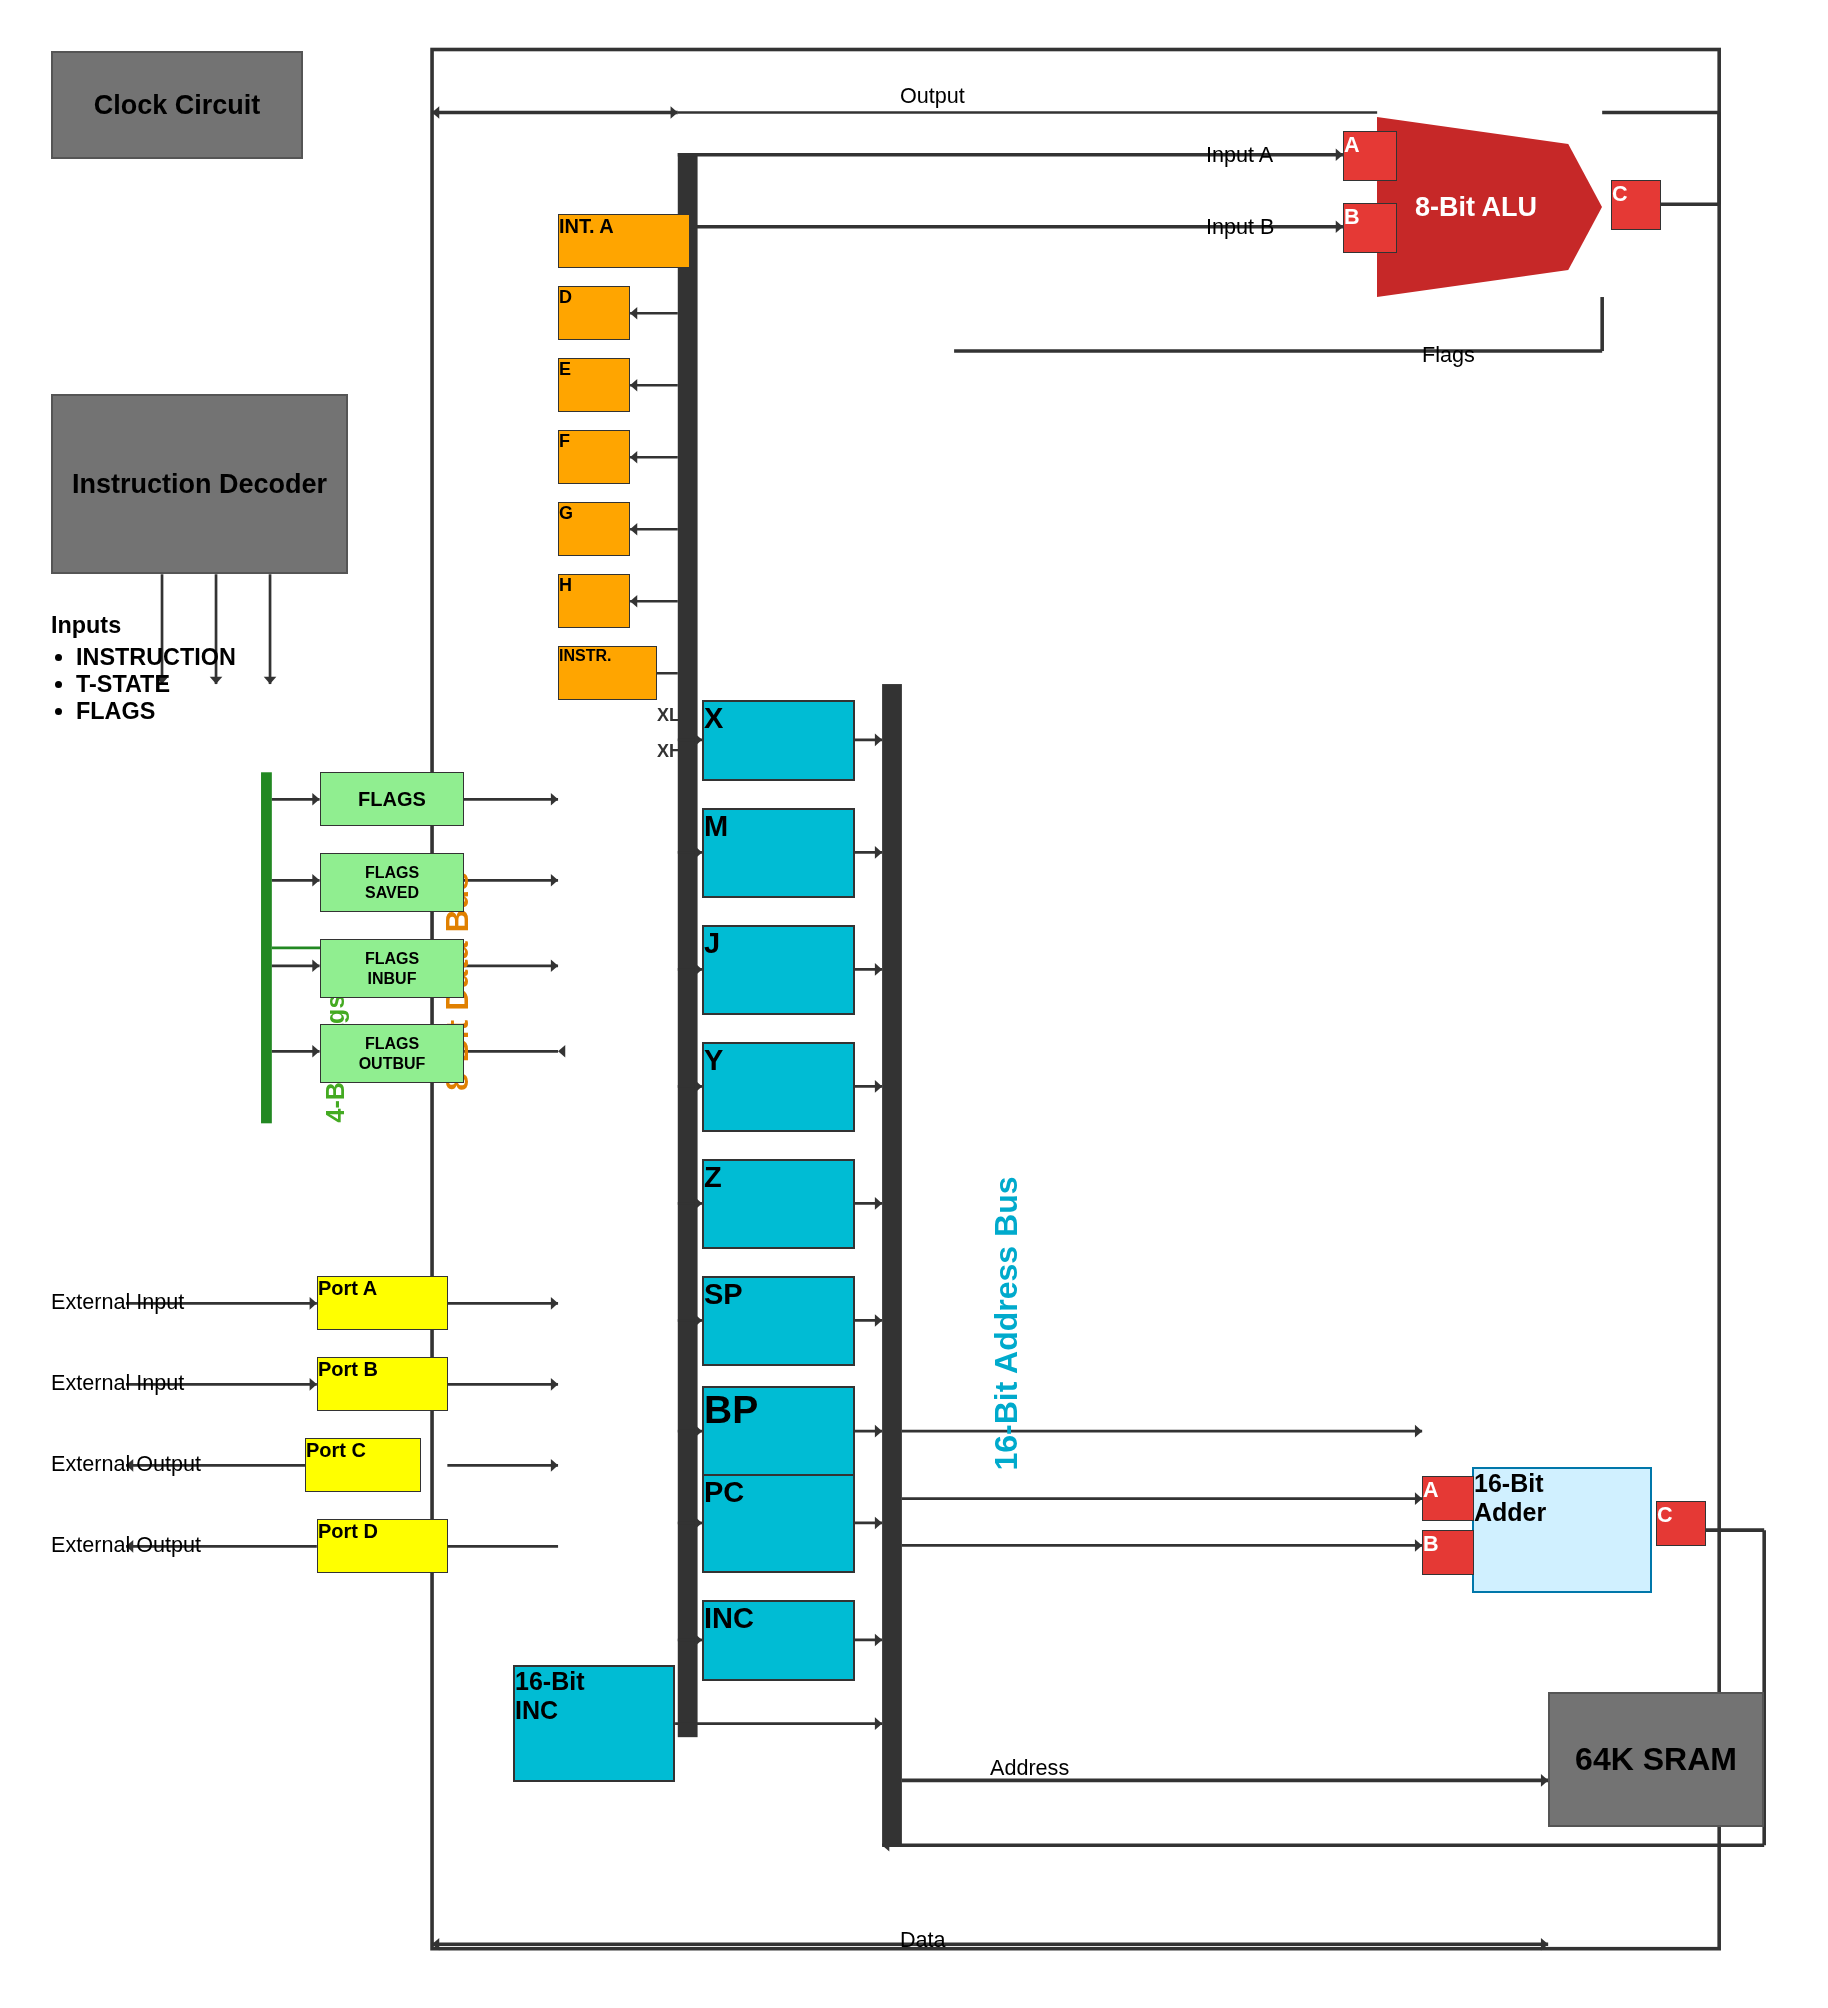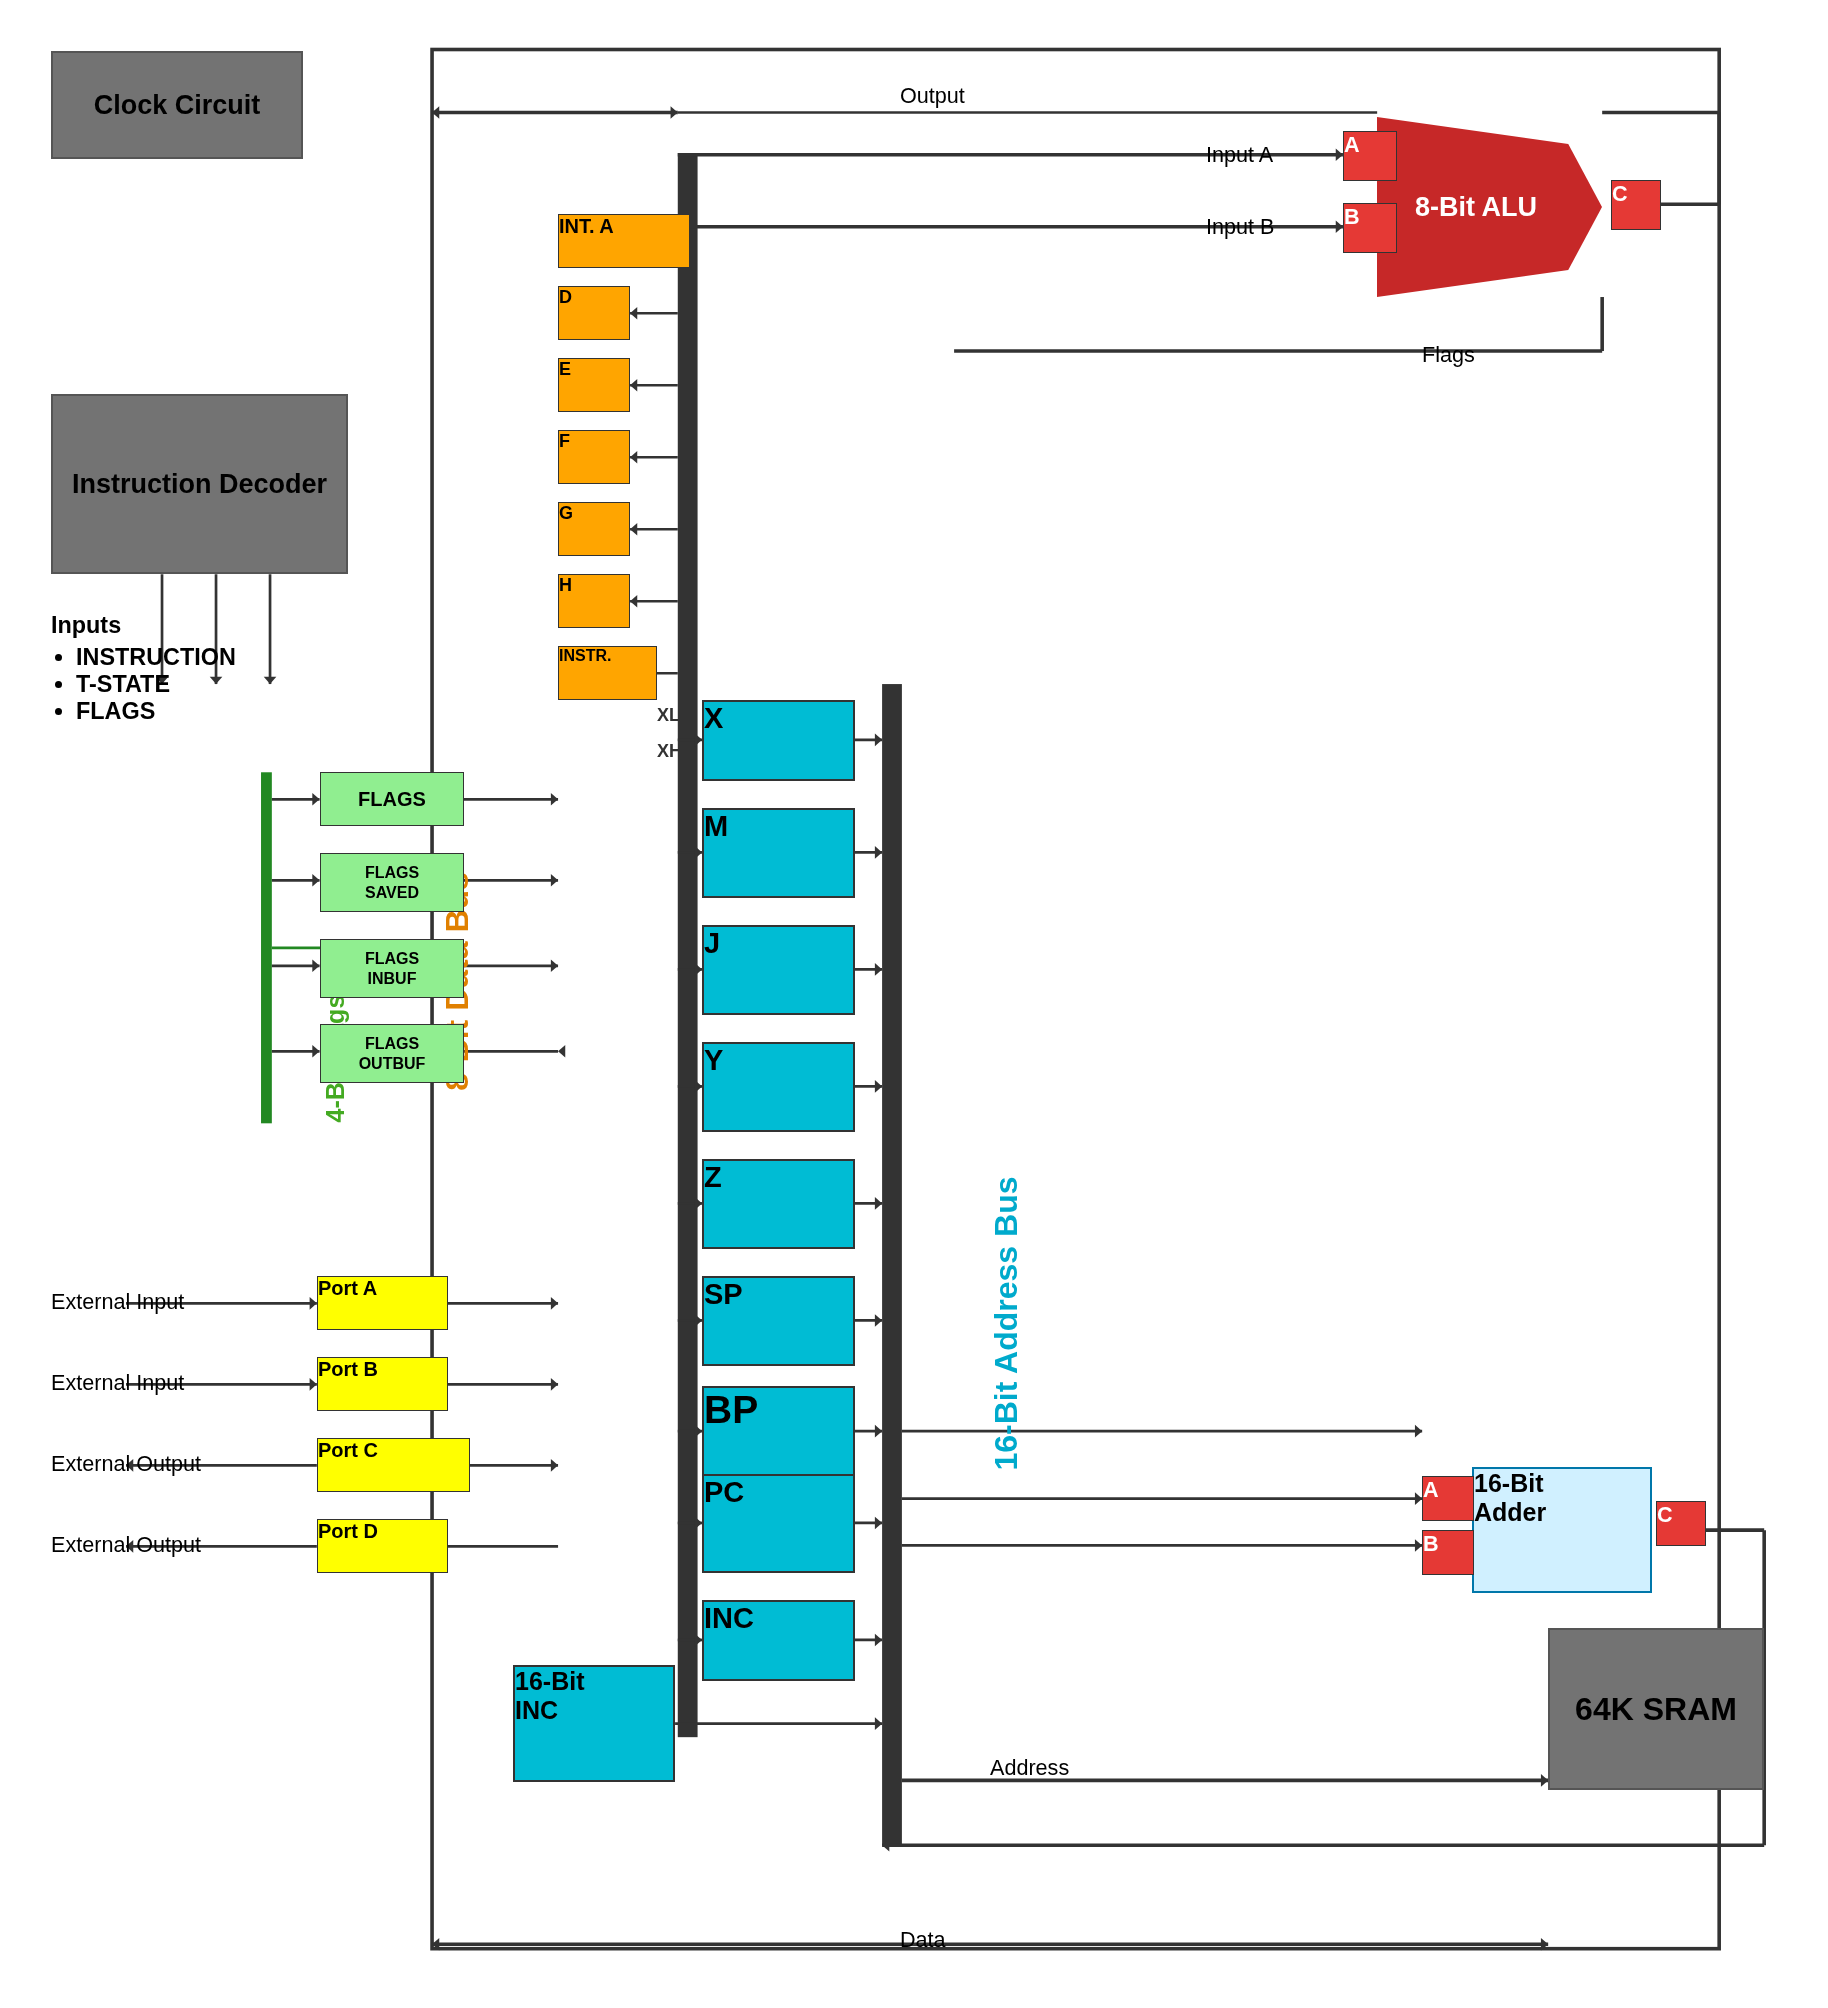--- a/index.html
+++ b/index.html
@@ -369,33 +369,33 @@
   <div class="box-cyan" style="position:absolute; left:513px; top:1665px; width:162px; height:117px; font-size:25px;">16-Bit<br>INC</div>
 
   <div class="box-blue-outline" style="position:absolute; left:1472px; top:1467px; width:180px; height:126px; font-size:25px;">16-Bit<br>Adder</div>
 
   <div class="box-red" style="position:absolute; left:1422px; top:1476px; width:52px; height:45px; font-size:21.6px;">A</div>
 
   <div class="box-red" style="position:absolute; left:1422px; top:1530px; width:52px; height:45px; font-size:21.6px;">B</div>
 
   <div class="box-red" style="position:absolute; left:1656px; top:1501px; width:50px; height:45px; font-size:21.6px;">C</div>
 
-  <div class="box" style="left:1548px; top:1628px; width:216px; height:162px; font-size:32px;">
+  <div class="box" style="left:1548px; top:1692px; width:216px; height:135px; font-size:32px;">
     <span>64K
 SRAM</span>
   </div>
 
   <div class="box-green" style="position:absolute; left:320px; top:772px; width:144px; height:54px; font-size:20px; display:flex; align-items:center; justify-content:center;">FLAGS</div>
   <div class="box-green" style="position:absolute; left:320px; top:853px; width:144px; height:59px; font-size:16px; display:flex; align-items:center; justify-content:center; line-height:1.2;">FLAGS<br>SAVED</div>
   <div class="box-green" style="position:absolute; left:320px; top:939px; width:144px; height:59px; font-size:16px; display:flex; align-items:center; justify-content:center; line-height:1.2;">FLAGS<br>INBUF</div>
   <div class="box-green" style="position:absolute; left:320px; top:1024px; width:144px; height:59px; font-size:16px; display:flex; align-items:center; justify-content:center; line-height:1.2;">FLAGS<br>OUTBUF</div>
 
   <div class="box-yellow" style="position:absolute; left:317px; top:1276px; width:131px; height:54px;">Port A</div>
   <div class="box-yellow" style="position:absolute; left:317px; top:1357px; width:131px; height:54px;">Port B</div>
-  <div class="box-yellow" style="position:absolute; left:317px; top:1438px; width:153px; height:54px;">Port C</div>
+  <div class="box-yellow" style="position:absolute; left:305px; top:1438px; width:116px; height:54px;">Port C</div>
   <div class="box-yellow" style="position:absolute; left:317px; top:1519px; width:131px; height:54px;">Port D</div>
 
   <div class="arrow-label" style="left:51px; top:1289px;">External Input</div>
   <div class="arrow-label" style="left:51px; top:1370px;">External Input</div>
   <div class="arrow-label" style="left:51px; top:1451px;">External Output</div>
   <div class="arrow-label" style="left:51px; top:1532px;">External Output</div>
 
   <div class="arrow-label" style="left:990px; top:1755px;">Address</div>
 
   <div class="arrow-label" style="left:900px; top:1917px;margin-top:10px;">Data</div>

